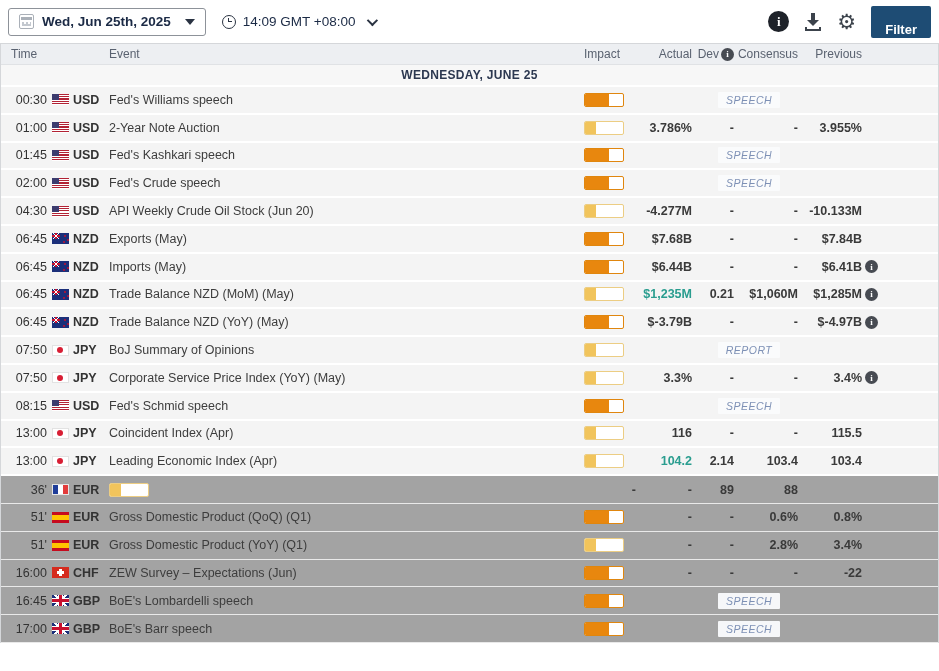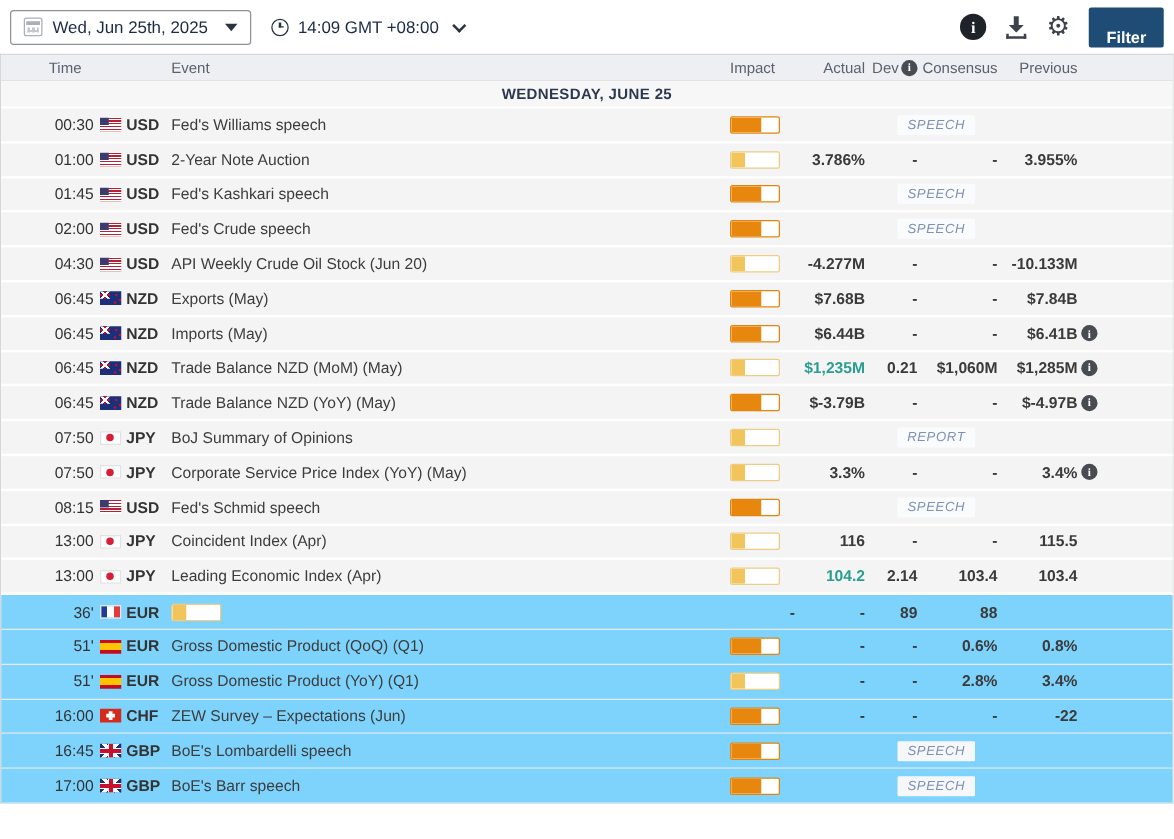--- a/index.html
+++ b/index.html
@@ -21,21 +21,21 @@
     background:#fff; height:28px; padding:0 10px;
     cursor:pointer;
   }
   .cal-icon { width:15px; height:15px; position:relative; border:1px solid #aab0b8; border-radius:2px; background:#fff; }
   .cal-icon::before { content:""; position:absolute; top:2px; left:1px; right:1px; height:3px; background:#aab0b8; }
   .cal-icon::after { content:""; position:absolute; left:2px; right:2px; top:7px; bottom:2px;
     background:
       repeating-linear-gradient(90deg,#c3c8cf 0 2px, transparent 2px 4px),
       repeating-linear-gradient(0deg,#c3c8cf 0 2px, transparent 2px 4px);
   }
-  .datepicker .date-text { font-size:13.5px; font-weight:normal; color:#1b2a45; }
+  .datepicker .date-text { font-size:13.5px; font-weight:bold; color:#1b2a45; }
   .caret-down { width:0; height:0; border-left:5px solid transparent; border-right:5px solid transparent; border-top:6px solid #2a3342; margin-left:6px; }
 
   .timezone { display:flex; align-items:center; gap:7px; margin-left:16px; cursor:pointer; }
   .clock-icon { width:14px; height:14px; border:1.5px solid #2a3342; border-radius:50%; position:relative; }
   .clock-icon::before { content:""; position:absolute; left:5px; top:2px; width:1.5px; height:4px; background:#2a3342; }
   .clock-icon::after { content:""; position:absolute; left:5px; top:5px; width:4px; height:1.5px; background:#2a3342; }
   .timezone .tz-text { font-size:13.5px; font-weight:normal; color:#1b2a45; }
   .chevron { width:8px; height:8px; border-right:2px solid #2a3342; border-bottom:2px solid #2a3342; transform:rotate(45deg) translateY(-2px); margin-left:4px; }
 
   .toolbar-right { margin-left:auto; display:flex; align-items:center; gap:14px; }
@@ -60,21 +60,20 @@
 
   
   .cal-table { border:1px solid #d5d7da; border-bottom:none; }
   .thead {
     display:grid; align-items:center; height:21px;
     background:#edeff2; border-bottom:1px solid #e0e2e5;
     font-size:12px; color:#5a6270;
   }
   .grid-cols {
     grid-template-columns: 46px 26px 36px 1fr 52px 56px 42px 64px 64px 20px 56px;
-    padding-left: 28px;
   }
   .thead .c-time { padding-left:10px; }
   .thead .c-impact, .day-row, .thead .c-dev { display:flex; align-items:center; }
   .c-actual, .c-dev, .c-consensus, .c-previous { text-align:right; }
   .thead .c-dev { justify-content:flex-end; gap:2px; }
   .mini-info {
     display:inline-flex; width:13px; height:13px; border-radius:50%;
     background:#474b52; color:#fff; font-size:9px; font-weight:bold;
     font-family:"Liberation Serif", serif;
     align-items:center; justify-content:center; cursor:pointer;
@@ -83,21 +82,21 @@
     height:22px; background:#f7f7f7; justify-content:center;
     font-size:12px; font-weight:bold; color:#2c3850; letter-spacing:.3px;
     border-bottom:2px solid #fff;
   }
 
   .row {
     display:grid; align-items:center; height:27.8px;
     font-size:12.5px; cursor:pointer;
   }
   .row.past { background:#f4f4f4; border-bottom:2px solid #fff; }
-  .row.future { background:#7dd3fc; border-bottom:1px solid #e9e9e9; }
+  .row.future { background:#a3a3a3; border-bottom:1px solid #e9e9e9; }
   .cell-time { text-align:right; color:#333; }
   .cell-flag { display:flex; justify-content:center; align-items:center; }
   .cell-ccy { font-weight:bold; color:#333; }
   .cell-event { color:#3d3d3d; overflow:hidden; white-space:nowrap; text-overflow:ellipsis; }
   .cell-impact { display:flex; align-items:center; }
   .val { font-weight:bold; color:#3a3a3a; }
   .val.green { color:#2a9d8f; }
   .val.red { color:#cf4a44; }
   .cell-info { display:flex; justify-content:flex-start; padding-left:3px; }
 

